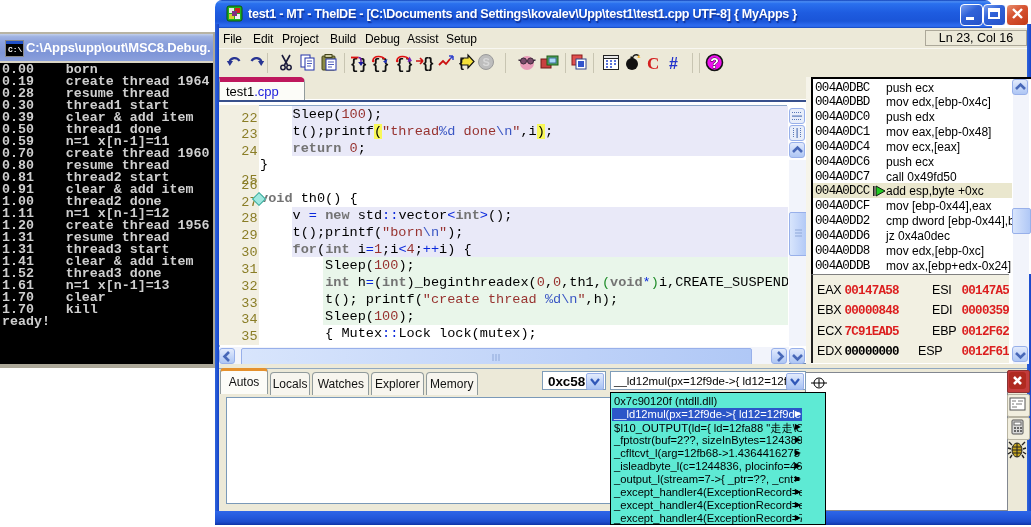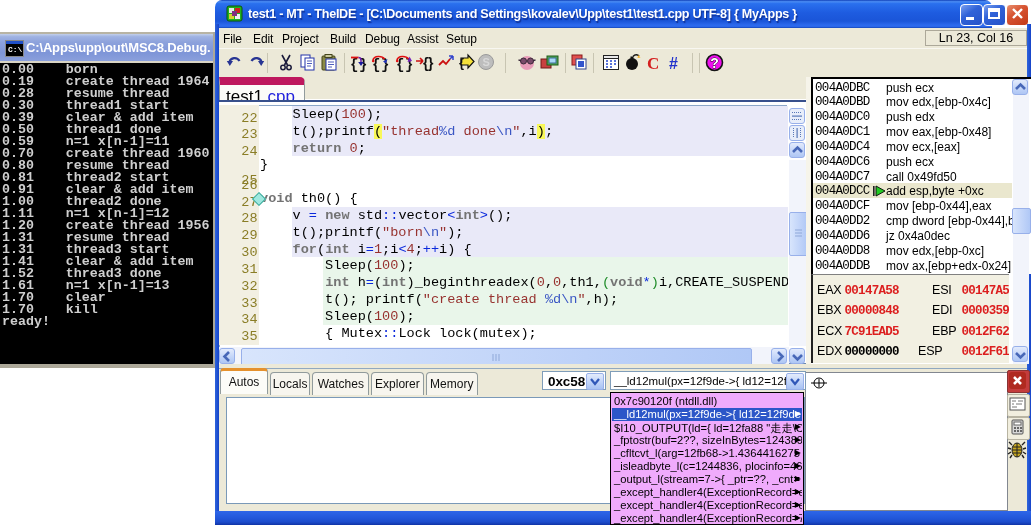--- a/index.html
+++ b/index.html
@@ -36,21 +36,21 @@
   #menubar span{position:absolute;top:3.5px;font-size:12px;letter-spacing:-0.1px;color:#000;}
   #lnbox{left:925px;top:30px;width:100px;height:14px;background:#ECE9D8;border:1px solid #ACA899;
      font-size:12.5px;text-align:center;line-height:15px;}
   
   #toolbar{left:219px;top:48px;width:808px;height:29px;background:#ECE9D8;border-top:1px solid #F8F7F1;}
   .tsep{position:absolute;top:4px;width:1px;height:20px;background:#C8C5B2;}
   .ticon{position:absolute;top:4px;}
   
   #tabrow{left:219px;top:77px;width:589px;height:22px;background:#ECE9D8;}
   #tab1{left:219px;top:77px;width:84px;height:22px;background:#FCFCF8;border:1px solid #919B9C;border-bottom:none;
-     border-top:8px solid #be185d;border-radius:0 5px 0 0;font-size:17px;}
+     border-top:5px solid #be185d;border-radius:0 5px 0 0;font-size:13px;}
   #tab1>span{position:absolute;left:6px;top:2px;white-space:nowrap;}
   
   #edpane{left:219px;top:100px;width:587px;height:261px;background:#fff;border-top:2px solid #38508C;border-bottom:1px solid #6A88B0;}
   #gutter{left:0px;top:3px;width:40px;height:240px;background:#F2EFE2;}
   .lnum{position:absolute;right:1.5px;color:#8A7D26;font-size:13.5px;font-family:"Liberation Mono",monospace;}
   .codebg{position:absolute;}
   .cl{position:absolute;left:41px;font-family:"Liberation Mono",monospace;font-size:13.57px;white-space:pre;color:#000;}
   .kw{color:#737373;font-weight:bold;}
   .op{color:#0A28DC;}
   .num{color:#97322F;}
@@ -78,21 +78,21 @@
      border-radius:4px 4px 0 0;font-size:12px;text-align:center;color:#111;}
   .btab span{position:absolute;left:0;right:0;top:4px;}
   #btabactive{top:368px;height:22.5px;background:#FCFCF8;border-top:3px solid #E5912D;}
   #bpaneL{left:226px;top:397px;width:577px;height:105px;background:#fff;border:1px solid #7A99B8;}
   #combo1{left:542px;top:371px;width:62px;height:17px;background:#fff;border:1px solid #7F9DB9;}
   #combo1 b{position:absolute;left:5px;top:2px;font-size:13.5px;letter-spacing:-0.1px;}
   #combo2{left:610px;top:371px;width:194px;height:17px;background:#fff;border:1px solid #7F9DB9;}
   #combo2 .t{position:absolute;left:3px;top:3px;font-size:11.5px;white-space:nowrap;}
   .cbtn{position:absolute;right:1px;top:1px;width:16px;height:15px;border:1px solid #98B0EA;border-radius:2px;
     background:linear-gradient(180deg,#E3EBFC,#BED2F8 60%,#A8C2F2);text-align:center;}
-  #drop{left:610px;top:392px;width:192px;height:131px;background:#f0abfc;border:1px solid #000;overflow:hidden;}
+  #drop{left:610px;top:392px;width:192px;height:131px;background:#5eead4;border:1px solid #000;overflow:hidden;padding-left:22px;}
   .dropr{position:absolute;left:1px;width:190px;height:13px;font-size:11.2px;white-space:nowrap;overflow:hidden;}
   .dropr .rt{position:absolute;left:2px;top:0px;}
   .dropr .ar{position:absolute;right:1px;top:1px;font-size:8px;}
   #bpaneR{left:805px;top:372px;width:201px;height:137px;background:#fff;border:1px solid #828790;}
   
   .rbtn{position:absolute;left:1007px;width:21px;height:21px;background:#F1EEDE;border:1px solid #B8B4A2;border-radius:2px;}
 </style>
 </head>
 <body>
 

